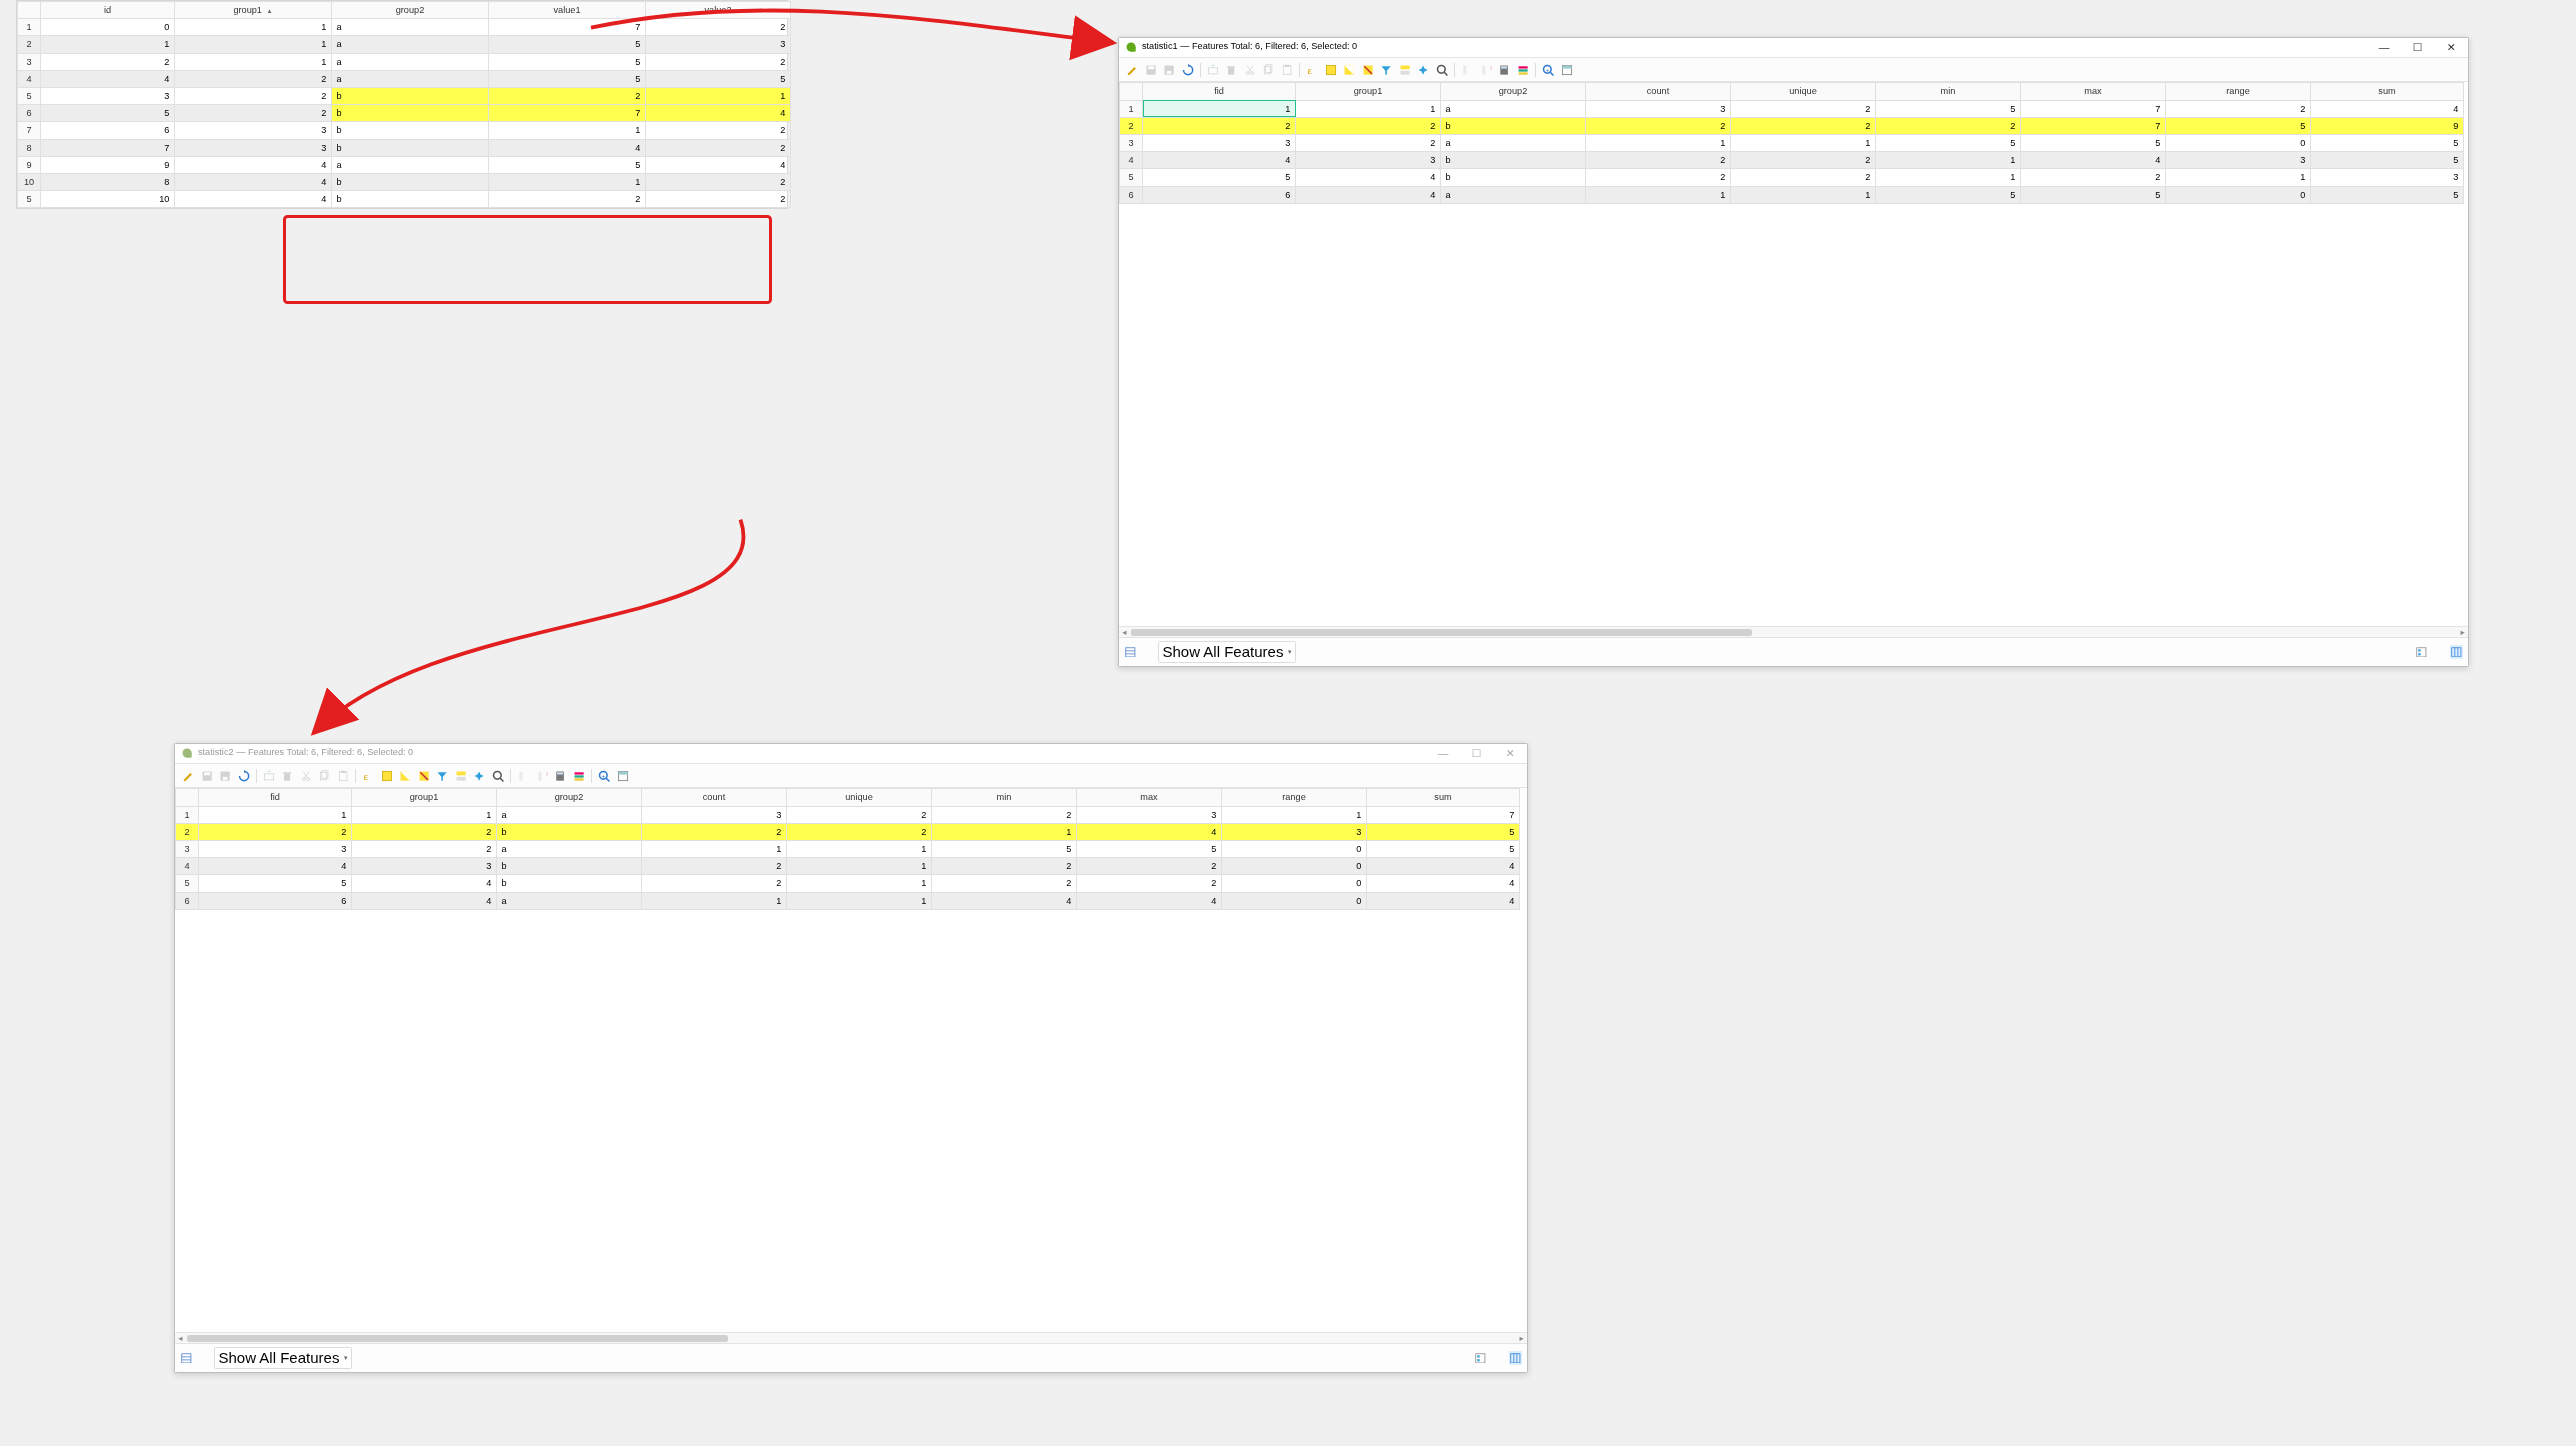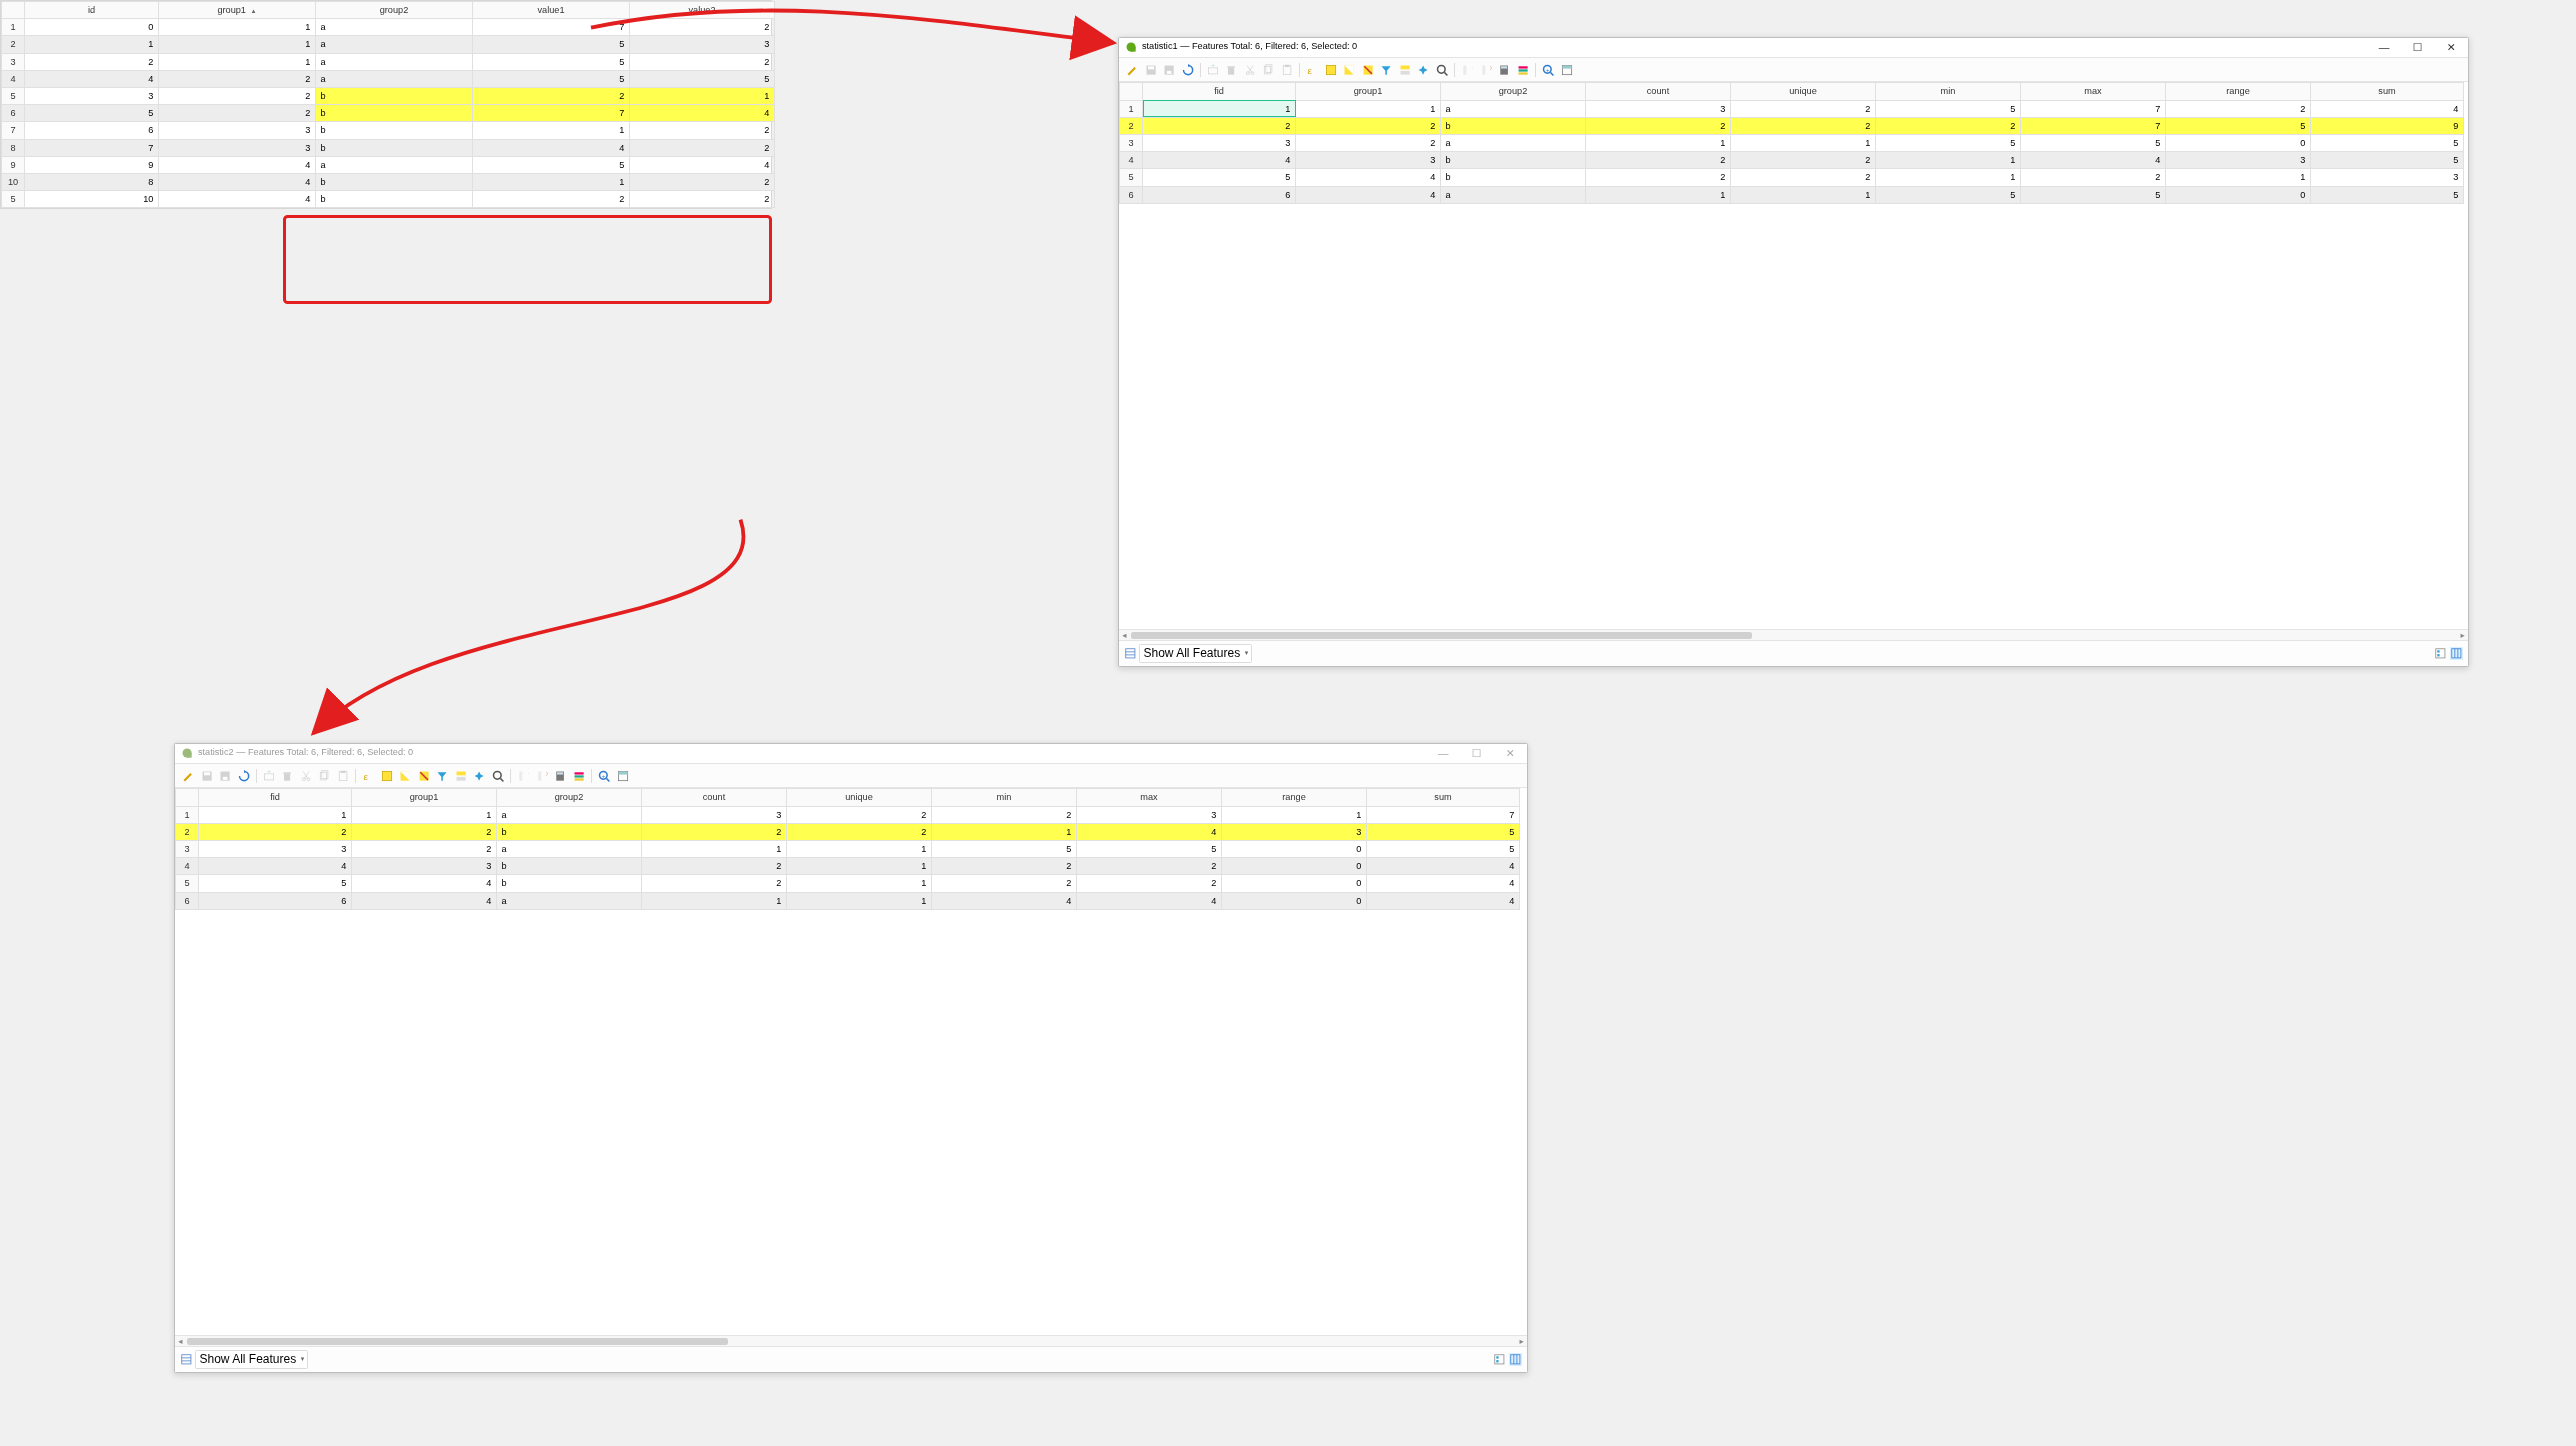--- a/index.html
+++ b/index.html
@@ -115,25 +115,25 @@
   .hscroll .larrow, .hscroll .rarrow {
     position:absolute; top:0; bottom:0; width:10.7px;
     display:flex; align-items:center; justify-content:center;
     color:#888;
   }
   .hscroll .larrow { left:0; } .hscroll .rarrow { right:0; }
 
   .statusbar {
     display:flex;
     align-items:center;
-    gap:2px;
+    gap:21px;
     padding:3.1px 4.6px;
     border-top:0.8px solid #e4e4e4;
     background:#fdfdfd;
-    font-size:12px;
+    font-size:15px;
   }
   .statusbar .spacer { flex:1; }
   .sqicon { width:13.8px;height:13.8px; display:flex;align-items:center;justify-content:center; }
   .sqicon svg{display:block;}
 
   
   .bare {
     position:absolute;
     background:#fff;
     border:0.8px solid #d7d7d7;
@@ -172,21 +172,21 @@
     border-radius:1.5px;
     background:#fff;
   }
   .dropbtn::after{
     content:"▾"; font-size:6.9px; color:#666; margin-left:1.5px;
   }
 </style>
 </head>
 <body>
 
-<div class="bare" id="bare" style="left:0px; top:0px; width:772px;">
+<div class="bare" id="bare" style="left:16px; top:0px; width:772px;">
   <table>
     <colgroup>
       <col style="width:23px">
         <col style="width:134px">
         <col style="width:157px">
       <col style="width:157px">
         <col style="width:157px">
         <col style="width:145px">
     </colgroup>
     <thead>

